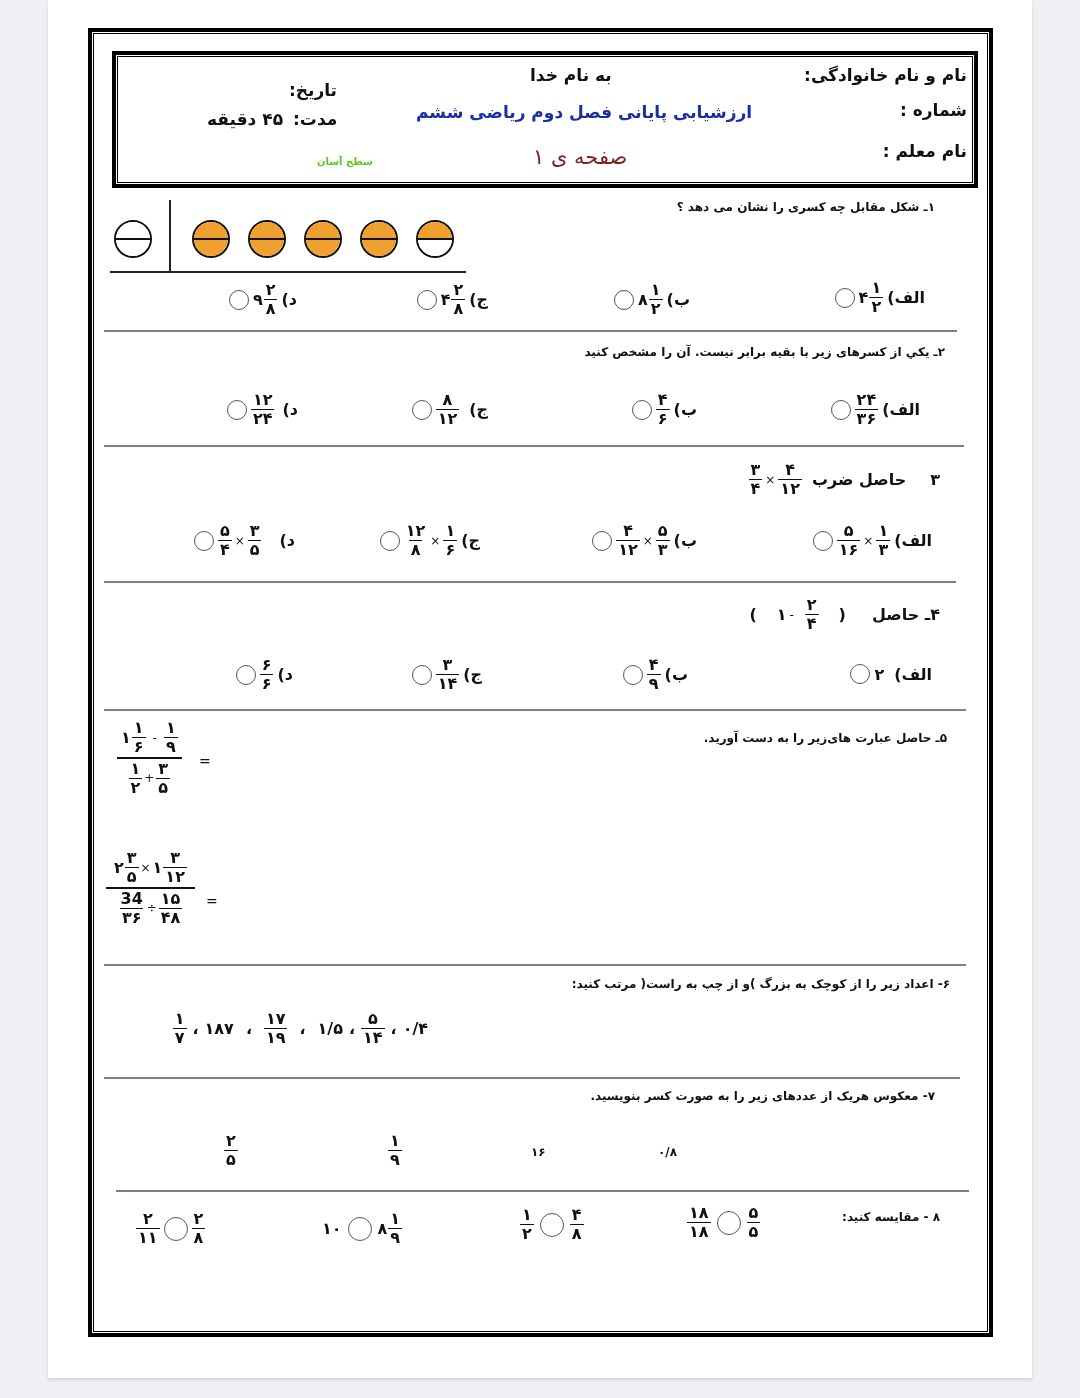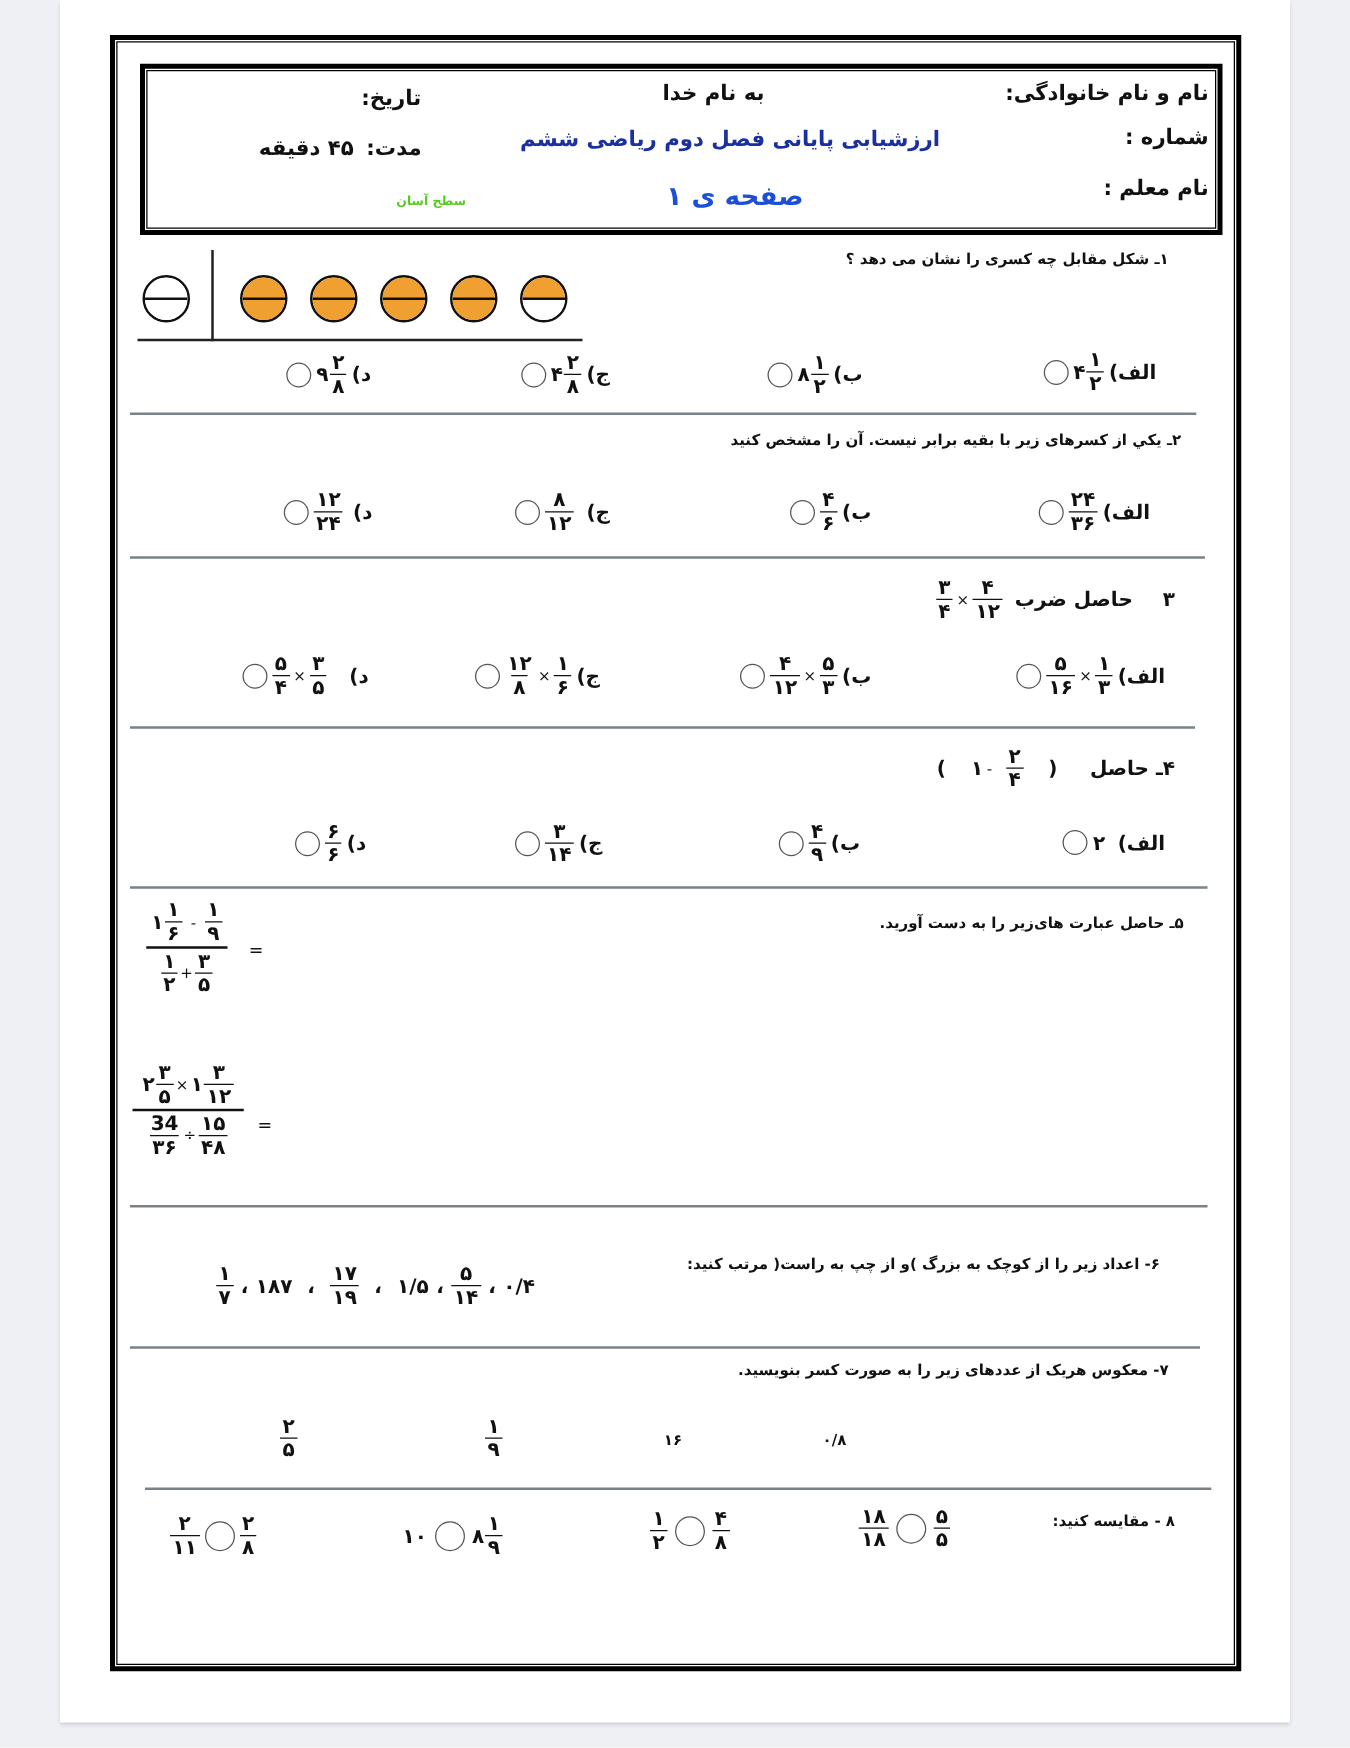--- a/index.html
+++ b/index.html
@@ -11,21 +11,21 @@
                  border:4px solid #000; box-sizing:border-box; }
   .frame-inner { position:absolute; left:93px; top:33px; width:895px; height:1299px;
                  border:1.5px solid #000; box-sizing:border-box; }
   .header-box { position:absolute; left:112px; top:51px; width:866px; height:137px;
                 border:4px solid #000; box-sizing:border-box; }
   .header-box-inner { position:absolute; left:117px; top:56px; width:856px; height:127px;
                 border:1px solid #000; box-sizing:border-box; }
   .abs { position:absolute; white-space:nowrap; direction:rtl; }
   .hdr { font-size:17px; font-weight:bold; }
   .title-blue { color:#1a2fa0; font-size:17px; font-weight:bold; }
-  .page-red { color:#1d4ed8; font-size:21px; font-weight:bold; }
+  .page-red { color:#7f1d1d; font-size:21px; font-weight:normal; }
   .level-green { color:#55cc22; font-size:10px; font-weight:bold; }
   .q { font-size:12px; font-weight:bold; }
   .sep { position:absolute; height:2px; background:#7a8288; }
   .opt { position:absolute; display:flex; align-items:center; direction:rtl; gap:4px; font-weight:bold; font-size:16px; }
   .radio { width:20px; height:20px; border:1.5px solid #555; border-radius:50%; box-sizing:border-box; background:#fff; display:inline-block; }
   .frac { display:inline-flex; flex-direction:column; align-items:center; line-height:1; font-weight:bold; font-size:16px; }
   .frac .n { padding:0 2px 1px; }
   .frac .d { border-top:1.5px solid #111; padding:1px 2px 0; }
   .mixed { display:inline-flex; align-items:center; direction:ltr; gap:1px; }
   .ltr { direction:ltr; display:inline-flex; align-items:center; gap:2px; }
@@ -50,21 +50,21 @@
 <div class="header-box-inner"></div>
 
 <div class="abs hdr" style="right:113px; top:65px;">نام و نام خانوادگی:</div>
 <div class="abs hdr" style="right:113px; top:100px;">شماره :</div>
 <div class="abs hdr" style="right:113px; top:141px;">نام معلم :</div>
 
 <div class="abs hdr" style="left:530px; top:65px;">به نام خدا</div>
 <div class="abs title-blue" style="left:416px; top:102px;">ارزشیابی پایانی فصل دوم ریاضی ششم</div>
 <div class="abs page-red" style="left:533px; top:145px;">صفحه ی ۱</div>
 
-<div class="abs hdr" style="left:289px; top:69px;">تاریخ:</div>
+<div class="abs hdr" style="left:289px; top:80px;">تاریخ:</div>
 <div class="abs hdr" style="left:207px; top:109px; display:flex; gap:10px;">
   <span>مدت:</span>
   <span>۴۵ دقیقه</span>
 </div>
 <div class="abs level-green" style="left:285px; top:156px;margin-left:32px;">سطح آسان</div>
 
 <div class="abs q" style="right:145px; top:200px;">۱ـ شکل مقابل چه کسری را نشان می دهد ؟</div>
 <div>
   <div class="circle-fig" style="left:114px; top:220px;">
     <div class="top" style="background:#fff"></div>
@@ -359,21 +359,21 @@
     <span class="op">÷</span>
     <span class="frac">
         <span class="n">۱۵</span>
         <span class="d">۴۸</span>
       </span>
   </div>
 </div>
 <div class="abs" style="left:206px; top:893px; font-size:14px; direction:ltr;">=</div>
 <div class="sep" style="left:104px; top:964px; width:862px;"></div>
 
-<div class="abs q" style="right:152px; top:977px;margin-top:27px;">۶- اعداد زیر را از کوچک به بزرگ )و از چپ به راست( مرتب کنید:</div>
+<div class="abs q" style="right:130px; top:977px;">۶- اعداد زیر را از کوچک به بزرگ )و از چپ به راست( مرتب کنید:</div>
 <div class="opt" style="right:652px; top:1011px; gap:6px;">
   <span>۰/۴</span>
   <span>،</span>
   <span class="frac">
       <span class="n">۵</span>
       <span class="d">۱۴</span>
     </span>
   <span>،</span>
   <span style="direction:ltr">۱/۵</span>
   <span style="margin:0 6px">،</span>

